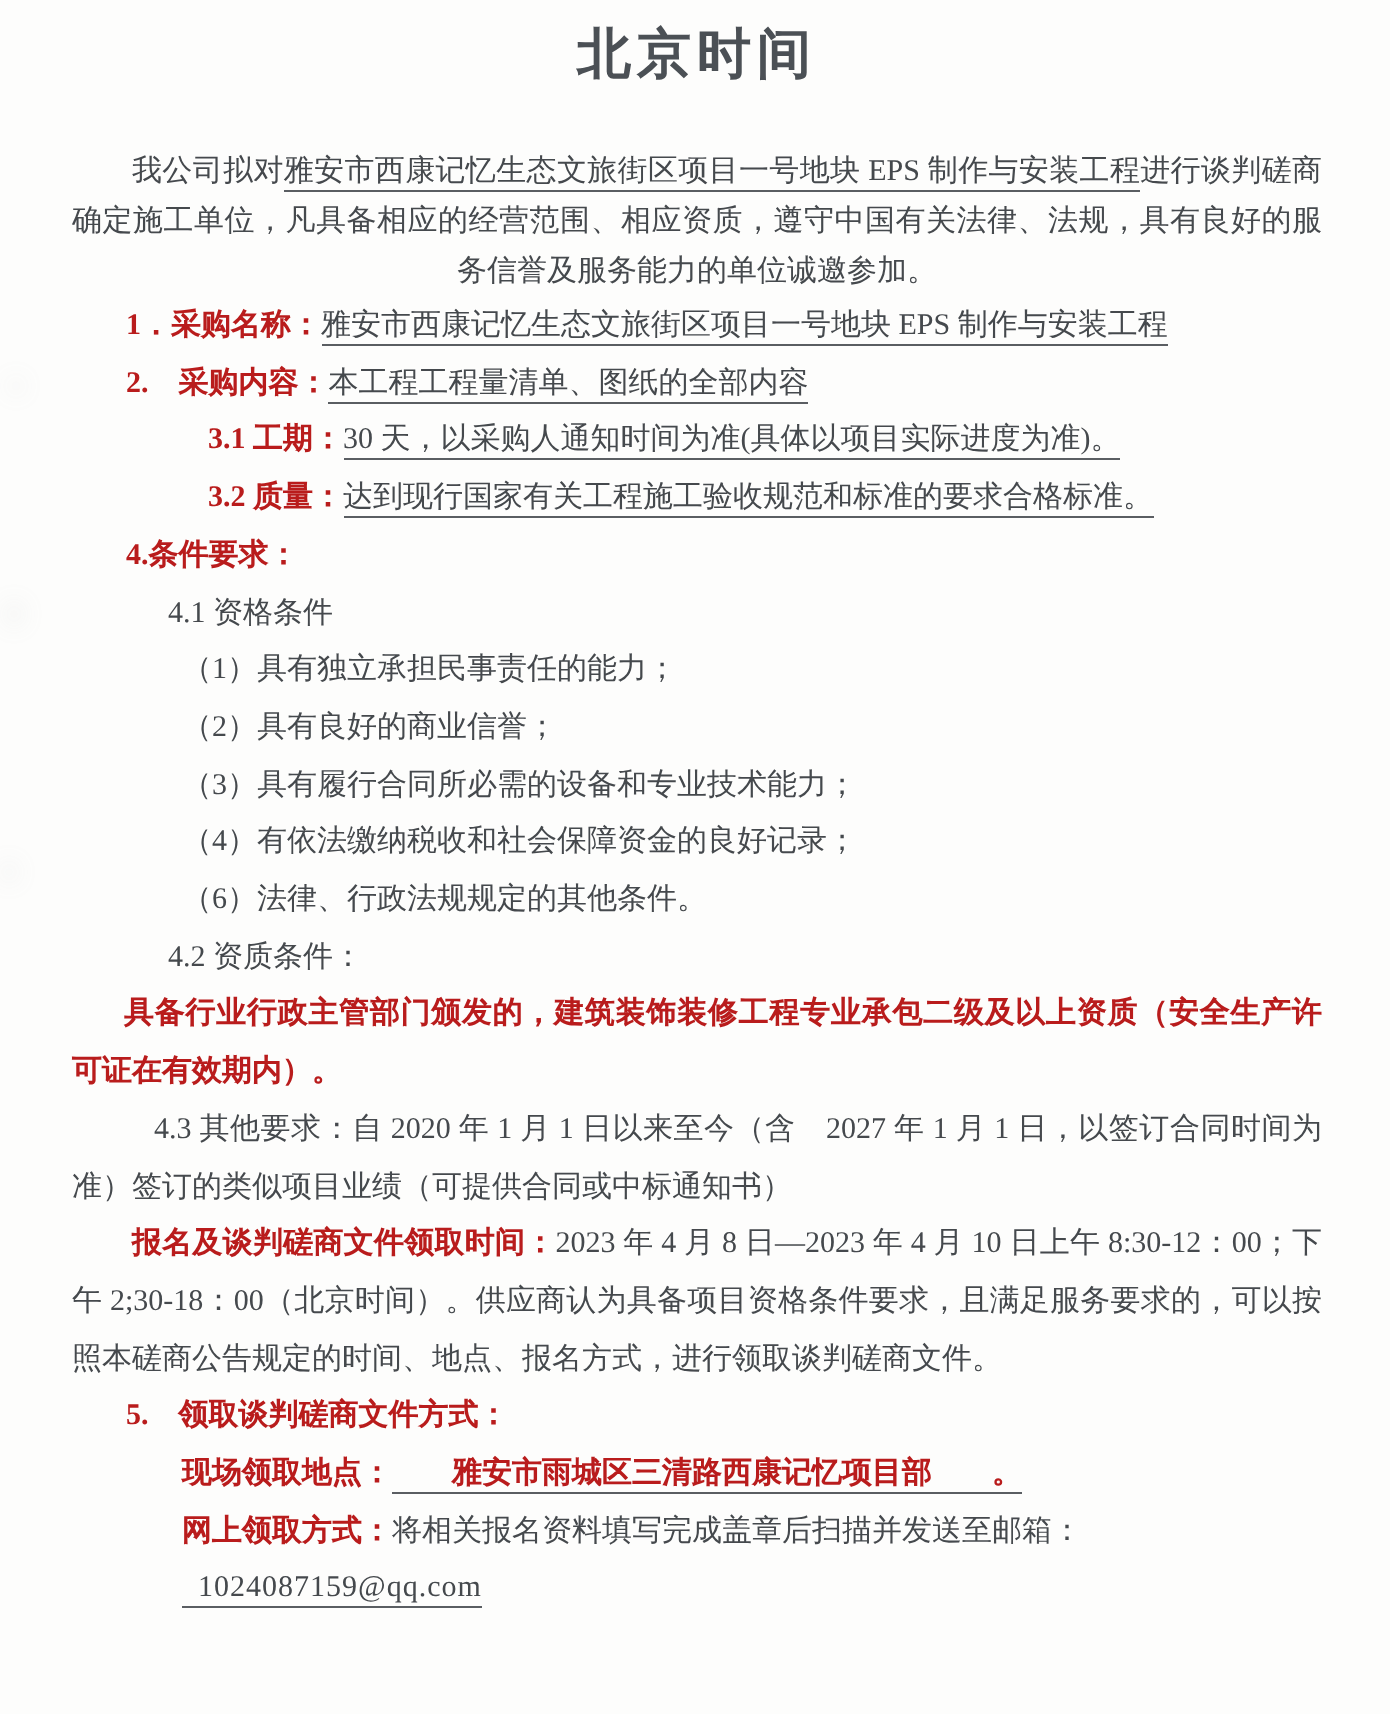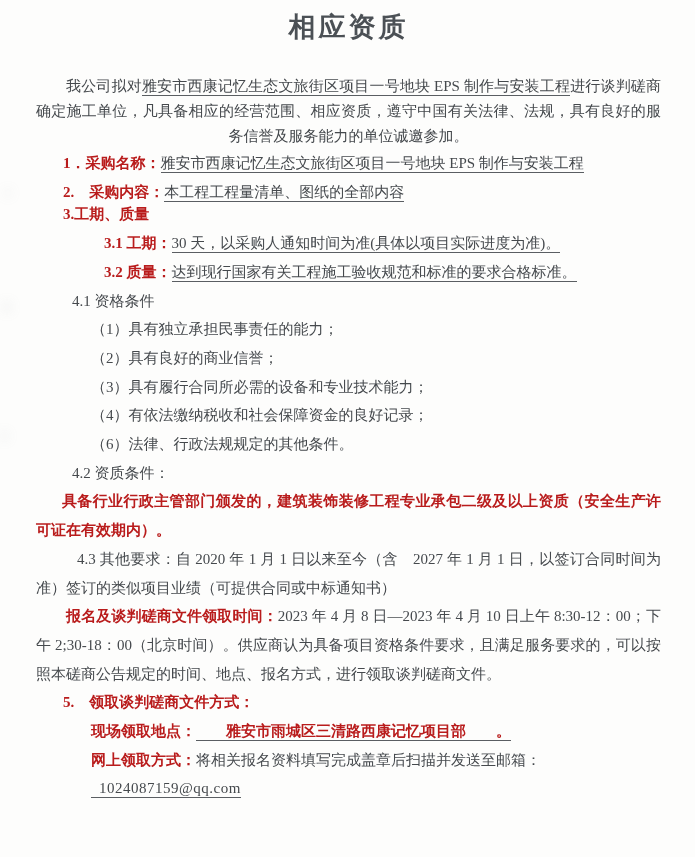--- a/index.html
+++ b/index.html
@@ -20,54 +20,54 @@
     font-size:27px;font-weight:bold;text-align:center;
     letter-spacing:3px;line-height:34px;margin:0;color:#4b5055;
   }
   .intro{
     margin:30px 0 0 0;text-indent:2em;line-height:25px;
     text-align:justify;text-align-last:center;
   }
   .ln{line-height:28.7px;}
   .m-a{margin-left:27px;}   
   .m-b{margin-left:68px;}   
-  .m-c{margin-left:36px;}   
+  .m-c{margin-left:48px;}   
   .m-d{margin-left:55px;}   
   .tight{margin-top:-6px;}
   .b{font-weight:bold;color:#b91c1c;}
   .u{border-bottom:1px solid #5a5e62;padding-bottom:1px;}
   .para{text-align:justify;}
   .ind-43{margin-left:0;text-indent:41px;}
   .ind-2em{text-indent:2em;}
   .ind-qual{text-indent:26px;}
   .email{padding-left:8px;letter-spacing:.5px;}
 </style>
 </head>
 <body>
 
 <div class="scan-smudge sm1"></div>
 <div class="scan-smudge sm2"></div>
 <div class="scan-smudge sm3"></div>
 
 <div class="page">
 
-  <h1 class="title">相应资质</h1>
+  <h1 class="title">北京时间</h1>
 
   <p class="intro"><span>我公司拟对</span><span class="u">雅安市西康记忆生态文旅街区项目一号地块 EPS 制作与安装工程</span><span>进行谈判磋商确定施工单位，凡具备相应的经营范围、相应资质，遵守中国有关法律、法规，具有良好的服务信誉及服务能力的单位诚邀参加。</span></p>
 
   <div class="ln m-a"><span class="b">1．采购名称：</span><span class="u">雅安市西康记忆生态文旅街区项目一号地块 EPS 制作与安装工程</span></div>
 
   <div class="ln m-a"><span class="b">2.　采购内容：</span><span class="u">本工程工程量清单、图纸的全部内容</span></div>
 
-  <div class="ln m-a tight b">3.工期、质量</div>
 
   <div class="ln m-b"><span class="b">3.1 工期：</span><span class="u">30 天，以采购人通知时间为准(具体以项目实际进度为准)。</span></div>
 
   <div class="ln m-b"><span class="b">3.2 质量：</span><span class="u">达到现行国家有关工程施工验收规范和标准的要求合格标准。</span></div>
 
+  <div class="ln m-a b">4.条件要求：</div>
 
   <div class="ln m-c">4.1 资格条件</div>
 
   <div class="ln m-d">（1）具有独立承担民事责任的能力；</div>
   <div class="ln m-d">（2）具有良好的商业信誉；</div>
   <div class="ln m-d">（3）具有履行合同所必需的设备和专业技术能力；</div>
   <div class="ln m-d">（4）有依法缴纳税收和社会保障资金的良好记录；</div>
   <div class="ln m-d">（6）法律、行政法规规定的其他条件。</div>
 
   <div class="ln m-c">4.2 资质条件：</div>

